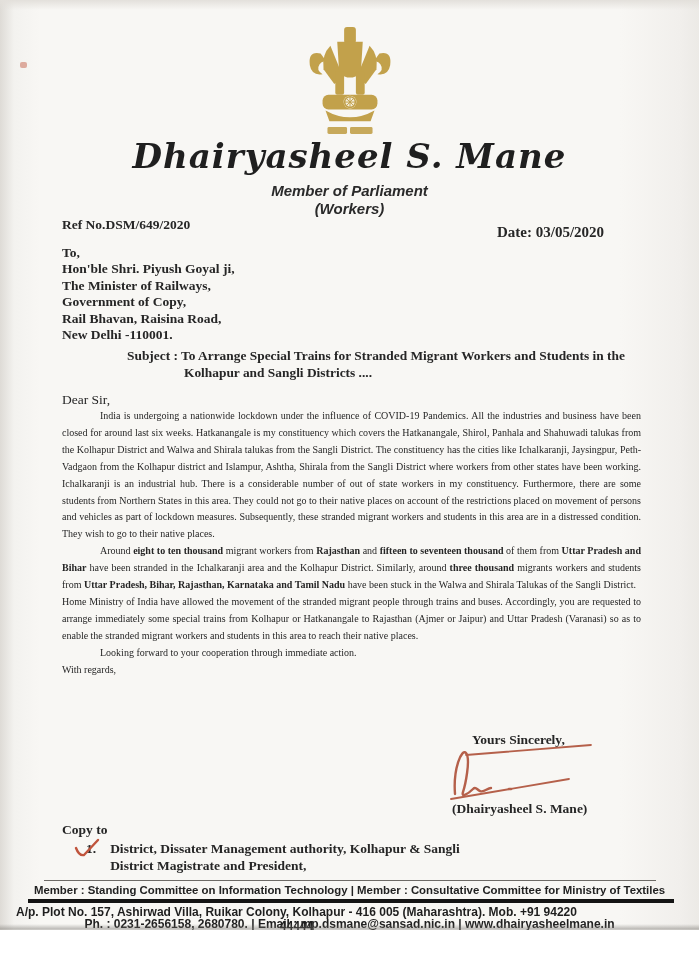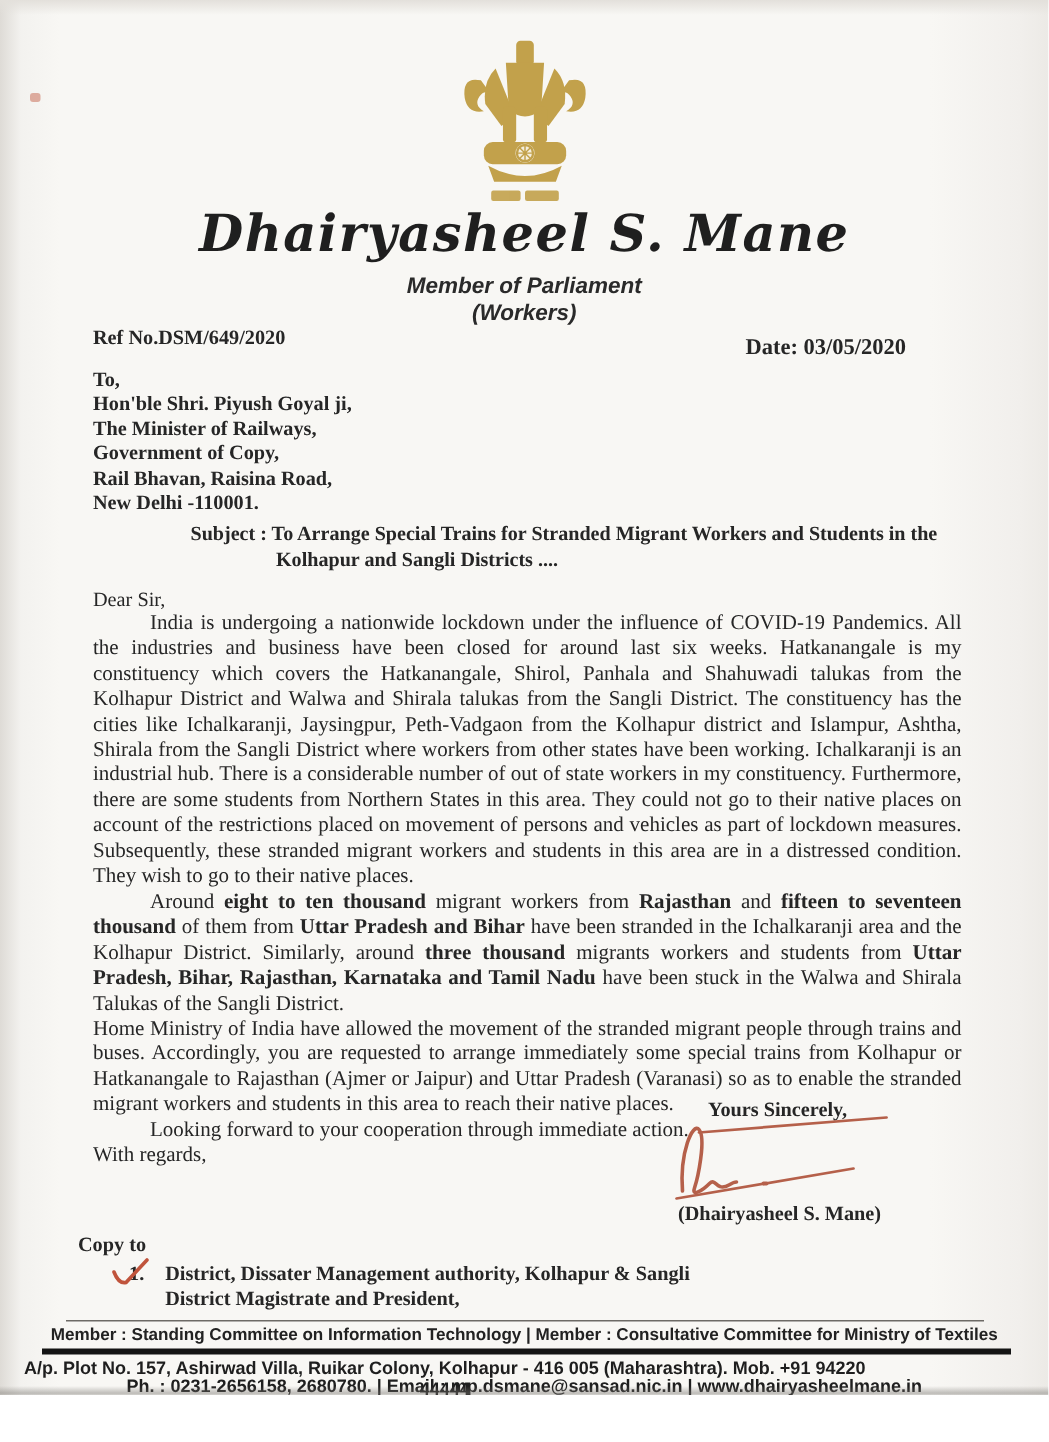--- a/index.html
+++ b/index.html
@@ -41,29 +41,29 @@
     font-size:15px;color:#2a2a2a;
   }
   .ref-line{position:absolute;left:62px;top:217px;font-weight:700;font-size:13.5px;}
   .date-line{position:absolute;left:497px;top:224px;font-weight:700;font-size:15px;}
   .recipient{position:absolute;left:62px;top:245px;font-weight:700;font-size:13.5px;line-height:16.4px;}
   .subject{position:absolute;left:127px;top:347px;font-weight:700;font-size:13.4px;line-height:17px;width:540px;}
   .subject .l2{margin-left:57px;}
   .salutation{position:absolute;left:62px;top:392px;font-size:13.5px;}
   .body-text{
     position:absolute;left:62px;top:408px;width:579px;
-    font-size:14px;line-height:16.9px;text-align:justify;
+    font-size:10px;line-height:16.9px;text-align:justify;
   }
   .body-text p{margin:0;}
   .indent{text-indent:38px;}
   .body-text .b, .bold{font-weight:700;margin-top:17px;}
   .valediction{position:absolute;left:472px;top:732px;font-weight:700;font-size:13.5px;}
   .signature{position:absolute;left:443px;top:742px;width:160px;height:62px;}
   .signer{position:absolute;left:452px;top:801px;font-weight:700;font-size:13.5px;}
-  .copy-to{position:absolute;left:52px;top:822px;font-weight:700;font-size:13.5px;}
+  .copy-to{position:absolute;left:62px;top:822px;font-weight:700;font-size:13.5px;}
   .copy-item{position:absolute;left:86px;top:840px;display:flex;font-weight:700;font-size:13.5px;line-height:17px;}
   .copy-num{margin-right:14px;position:relative;}
   .copy-check{position:absolute;left:-12px;top:-2px;width:26px;height:20px;}
   .rule-thin{position:absolute;left:44px;top:880px;width:612px;height:1px;background:#6d6a66;}
   .member-line{
     position:absolute;left:0;top:884px;width:699px;text-align:center;
     font-family:"Liberation Sans", sans-serif;font-weight:700;font-size:11.4px;color:#222;
   }
   .rule-thick{position:absolute;left:28px;top:899px;width:646px;height:4px;background:#141414;}
   .footer-addr1{

